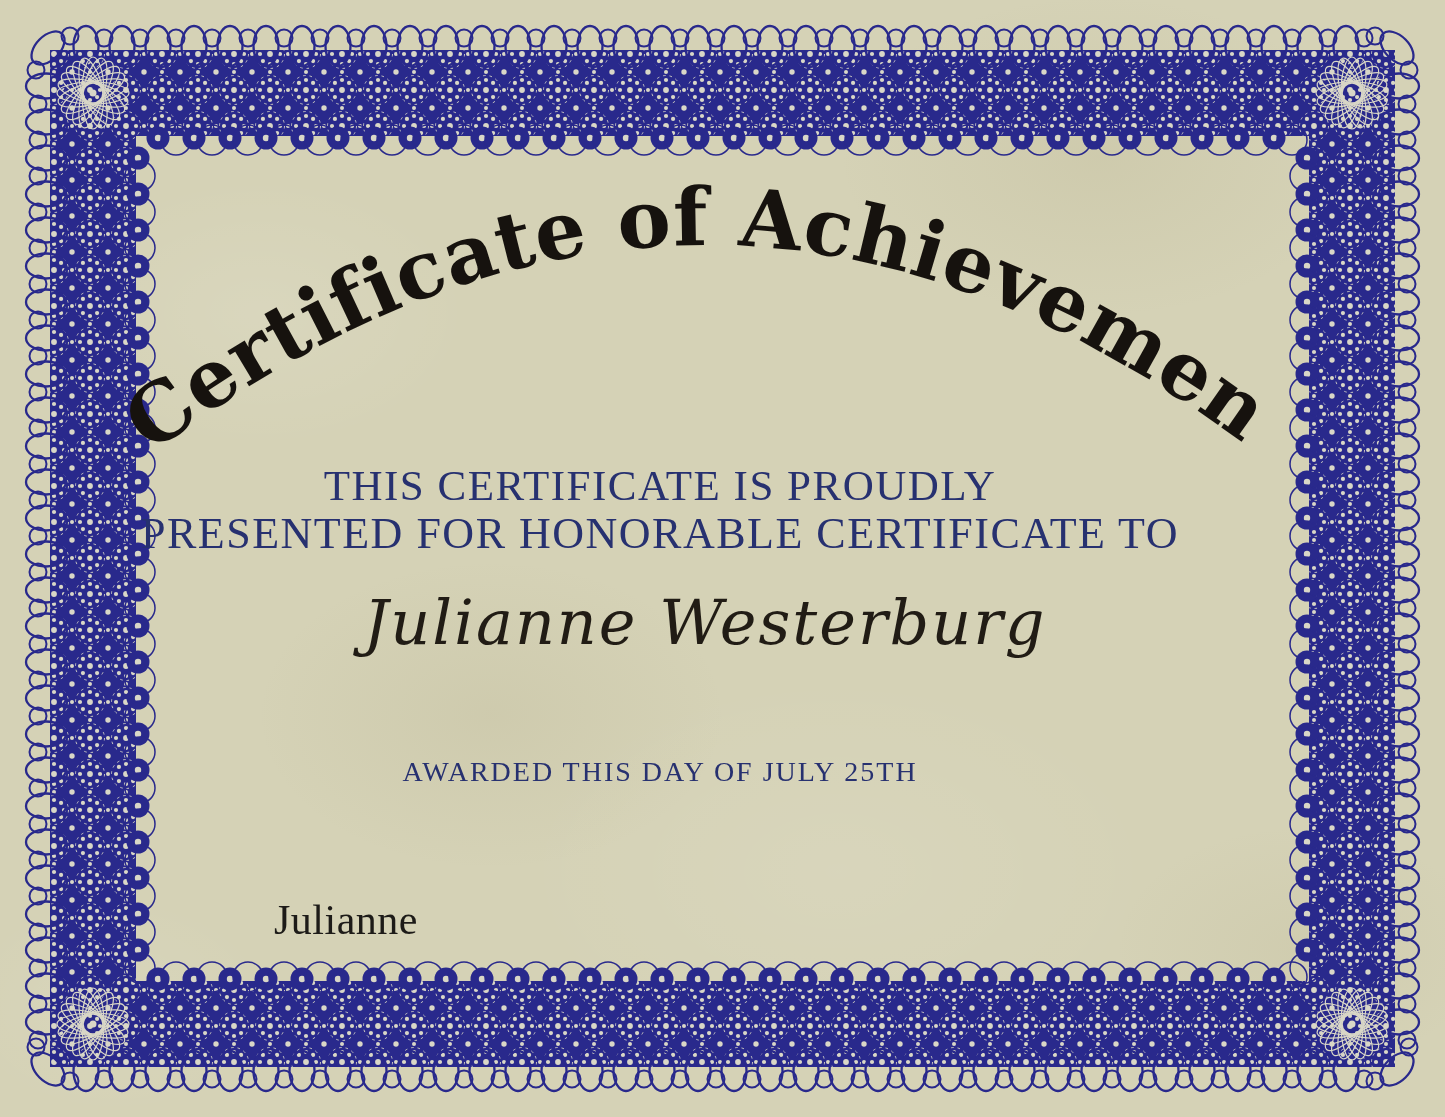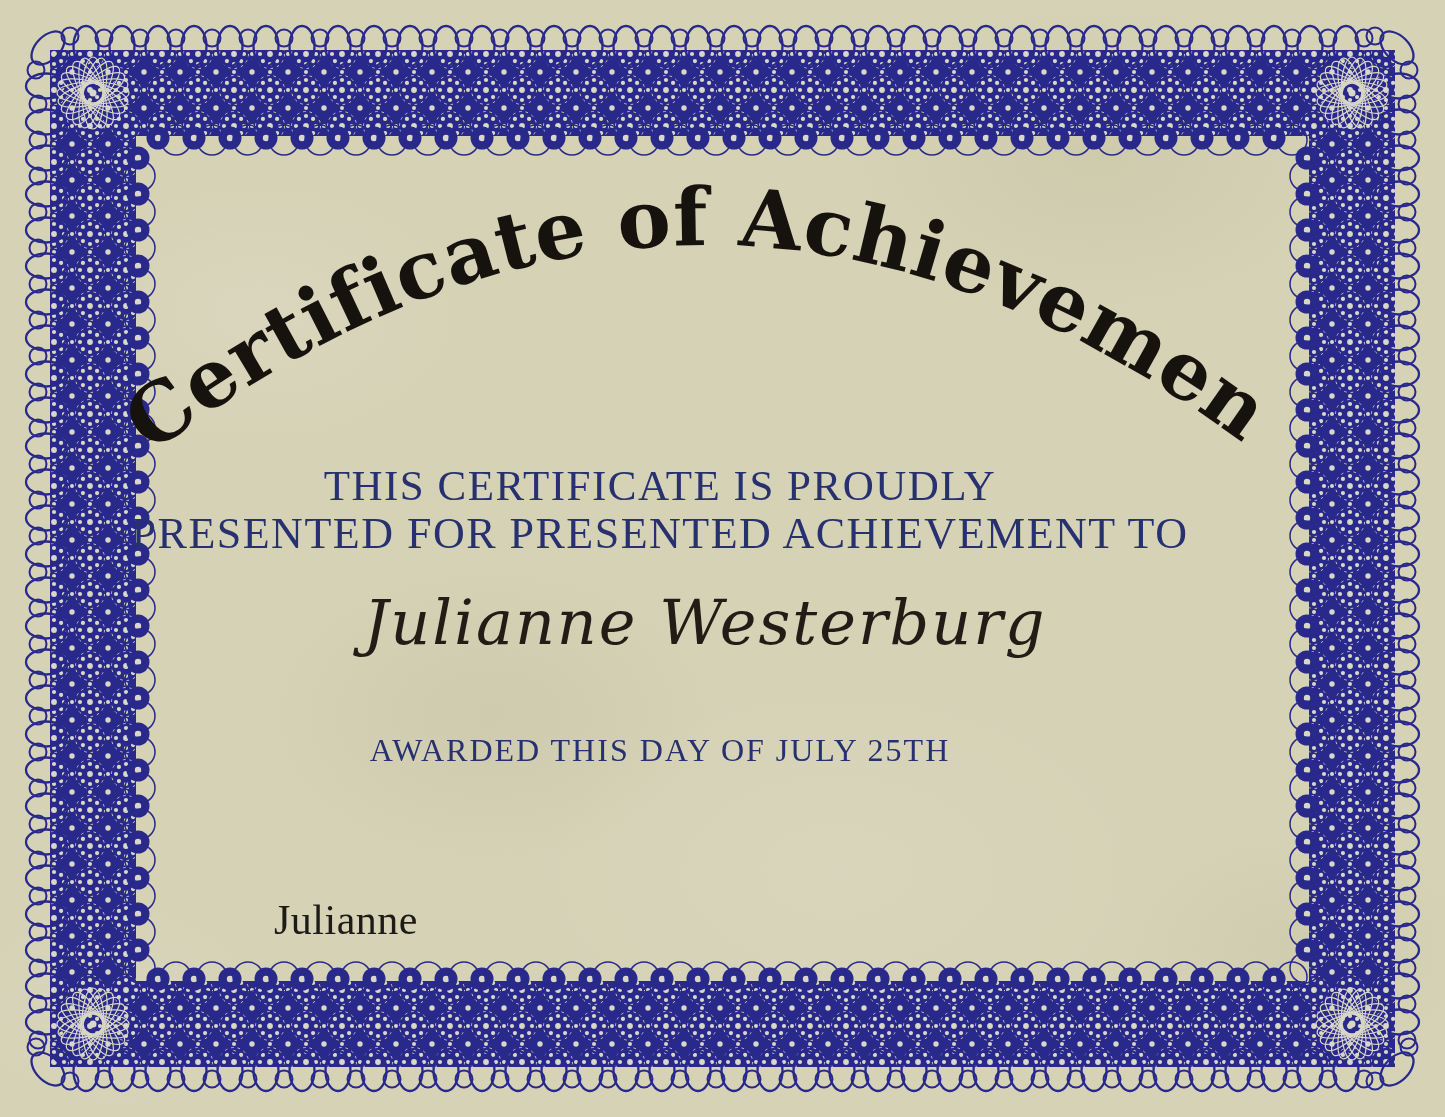--- a/index.html
+++ b/index.html
@@ -18,21 +18,21 @@
       radial-gradient(ellipse 300px 200px at 90% 85%, rgba(146,136,92,.08), transparent 62%),
       radial-gradient(ellipse 260px 180px at 8% 90%, rgba(255,255,255,.07), transparent 62%);
   }
   svg{position:absolute;left:0;top:0;}
   .ctext{
     position:absolute;left:0;width:1320px;text-align:center;
     color:#273170;letter-spacing:1.5px;white-space:nowrap;
   }
   .line1{top:461px;font-size:43px;}
   .line2{top:508px;font-size:44px;}
-  .awarded{top:732px;font-size:32px;letter-spacing:2px;}
+  .awarded{top:756px;font-size:28px;letter-spacing:2px;}
   .recipient{
     position:absolute;left:0;top:586px;width:1410px;text-align:center;
     font-family:"DejaVu Serif", serif;font-style:italic;font-size:62px;
     color:#211c15;letter-spacing:2px;white-space:nowrap;
   }
   .sig{
     position:absolute;top:896px;font-size:42px;color:#1d1b18;
     letter-spacing:0.5px;white-space:nowrap;
   }
   .sig.left{left:274px;}
@@ -724,21 +724,21 @@
     <defs>
       <path id="titleArc" d="M 170 440 Q 712 44 1255 452" fill="none"></path>
     </defs>
     <text font-family="DejaVu Serif, serif" font-weight="bold" font-size="80" fill="#16120e" letter-spacing="1" text-anchor="middle">
       <textPath href="#titleArc" startOffset="50%">Certificate of Achievement</textPath>
     </text>
   </svg>
 
   <div class="ctext line1">THIS CERTIFICATE IS PROUDLY</div>
 
-  <div class="ctext line2">PRESENTED FOR PRESENTED ACHIEVEMENT TO</div>
+  <div class="ctext line2">PRESENTED FOR HONORABLE CERTIFICATE TO</div>
 
   <div class="recipient">Julianne Westerburg</div>
 
   <div class="ctext awarded">AWARDED THIS DAY OF JULY 25TH</div>
 
   <div class="sig left">Julianne</div>
 
 
 </div>
 

